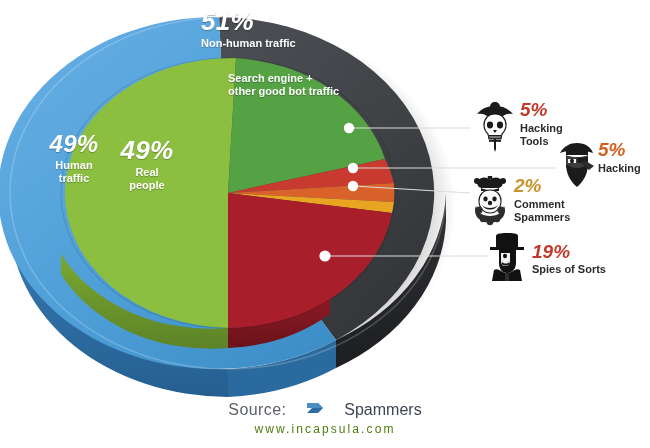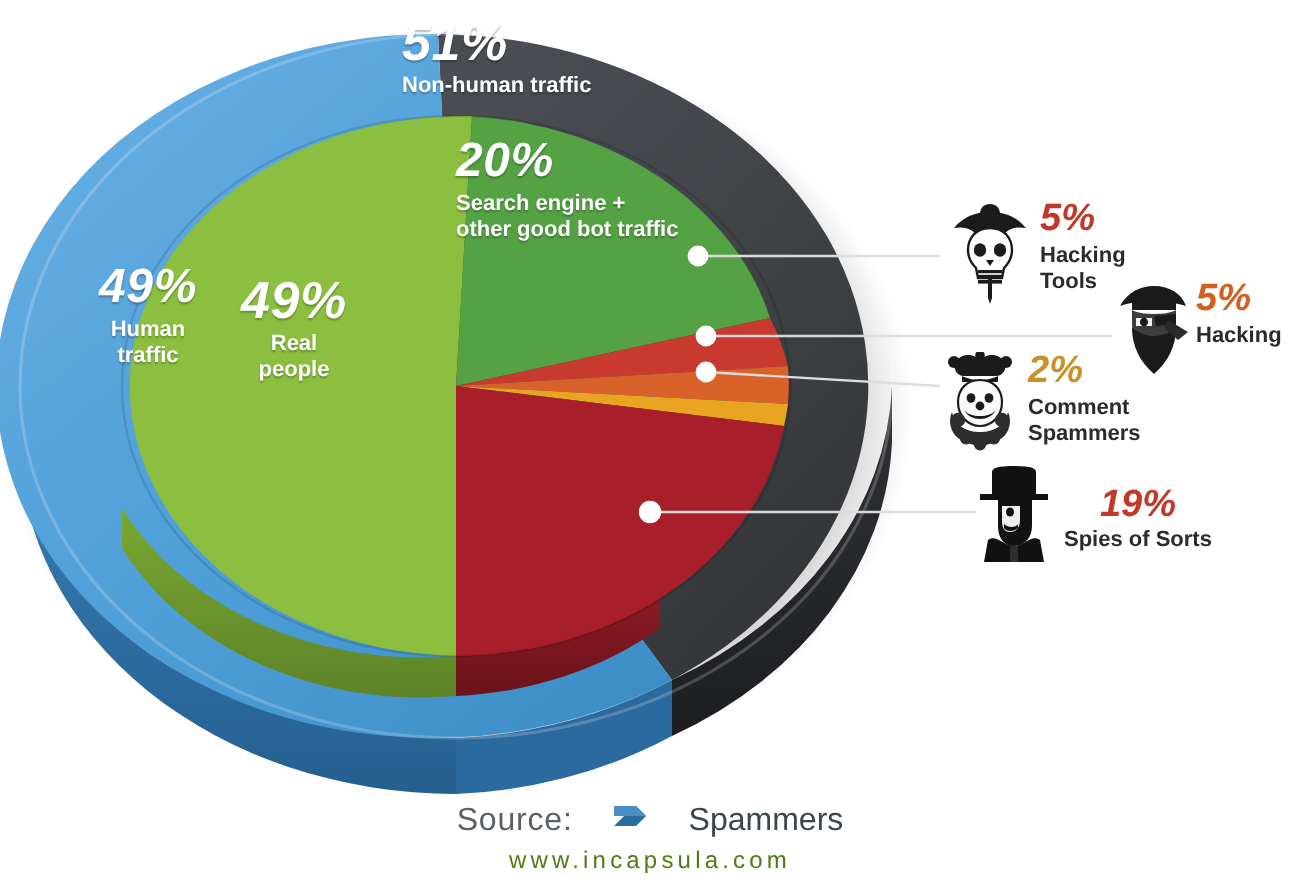--- a/index.html
+++ b/index.html
@@ -43,21 +43,21 @@
     font-size:19px;font-style:italic;font-weight:700;line-height:1;
   }
   .callout .cap{
     font-size:11px;font-weight:700;color:#2b2b2b;line-height:1.18;margin-top:2px;
   }
   #co-hacking{left:474px;top:100px;}
   #co-scrapers{left:556px;top:140px;}
   #co-spammers{left:470px;top:176px;}
   #co-spies{left:488px;top:233px;}
   #co-scrapers .txt{margin-left:2px;}
-  #co-spies .row{align-items:center;text-align:center;}
+  #co-spies .row{align-items:center;}
   #co-spies .txt{margin-left:6px;}
   #co-spies .cap{margin-top:1px;white-space:nowrap;}
   #co-hacking .cap,#co-spammers .cap{white-space:nowrap;}
 
   
   #footer{
     position:absolute;left:0;right:0;top:400px;text-align:center;
   }
   #footer .line1{
     font-size:16px;color:#5b5f66;letter-spacing:.4px;
@@ -196,21 +196,20 @@
       <circle cx="325" cy="256" r="5.6"></circle>
     </g>
   </svg>
 
   <div class="lbl" id="lbl-nonhuman">
     <div class="pct">51%</div>
     <div class="cap">Non-human traffic</div>
   </div>
 
   <div class="lbl" id="lbl-searchbot">
-    <div class="pct">20%</div>
     <div class="cap">
       <div>Search engine +</div>
       <div>other good bot traffic</div>
     </div>
   </div>
 
   <div class="lbl" id="lbl-human">
     <div class="pct">49%</div>
     <div class="cap">
       <div>Human</div>

